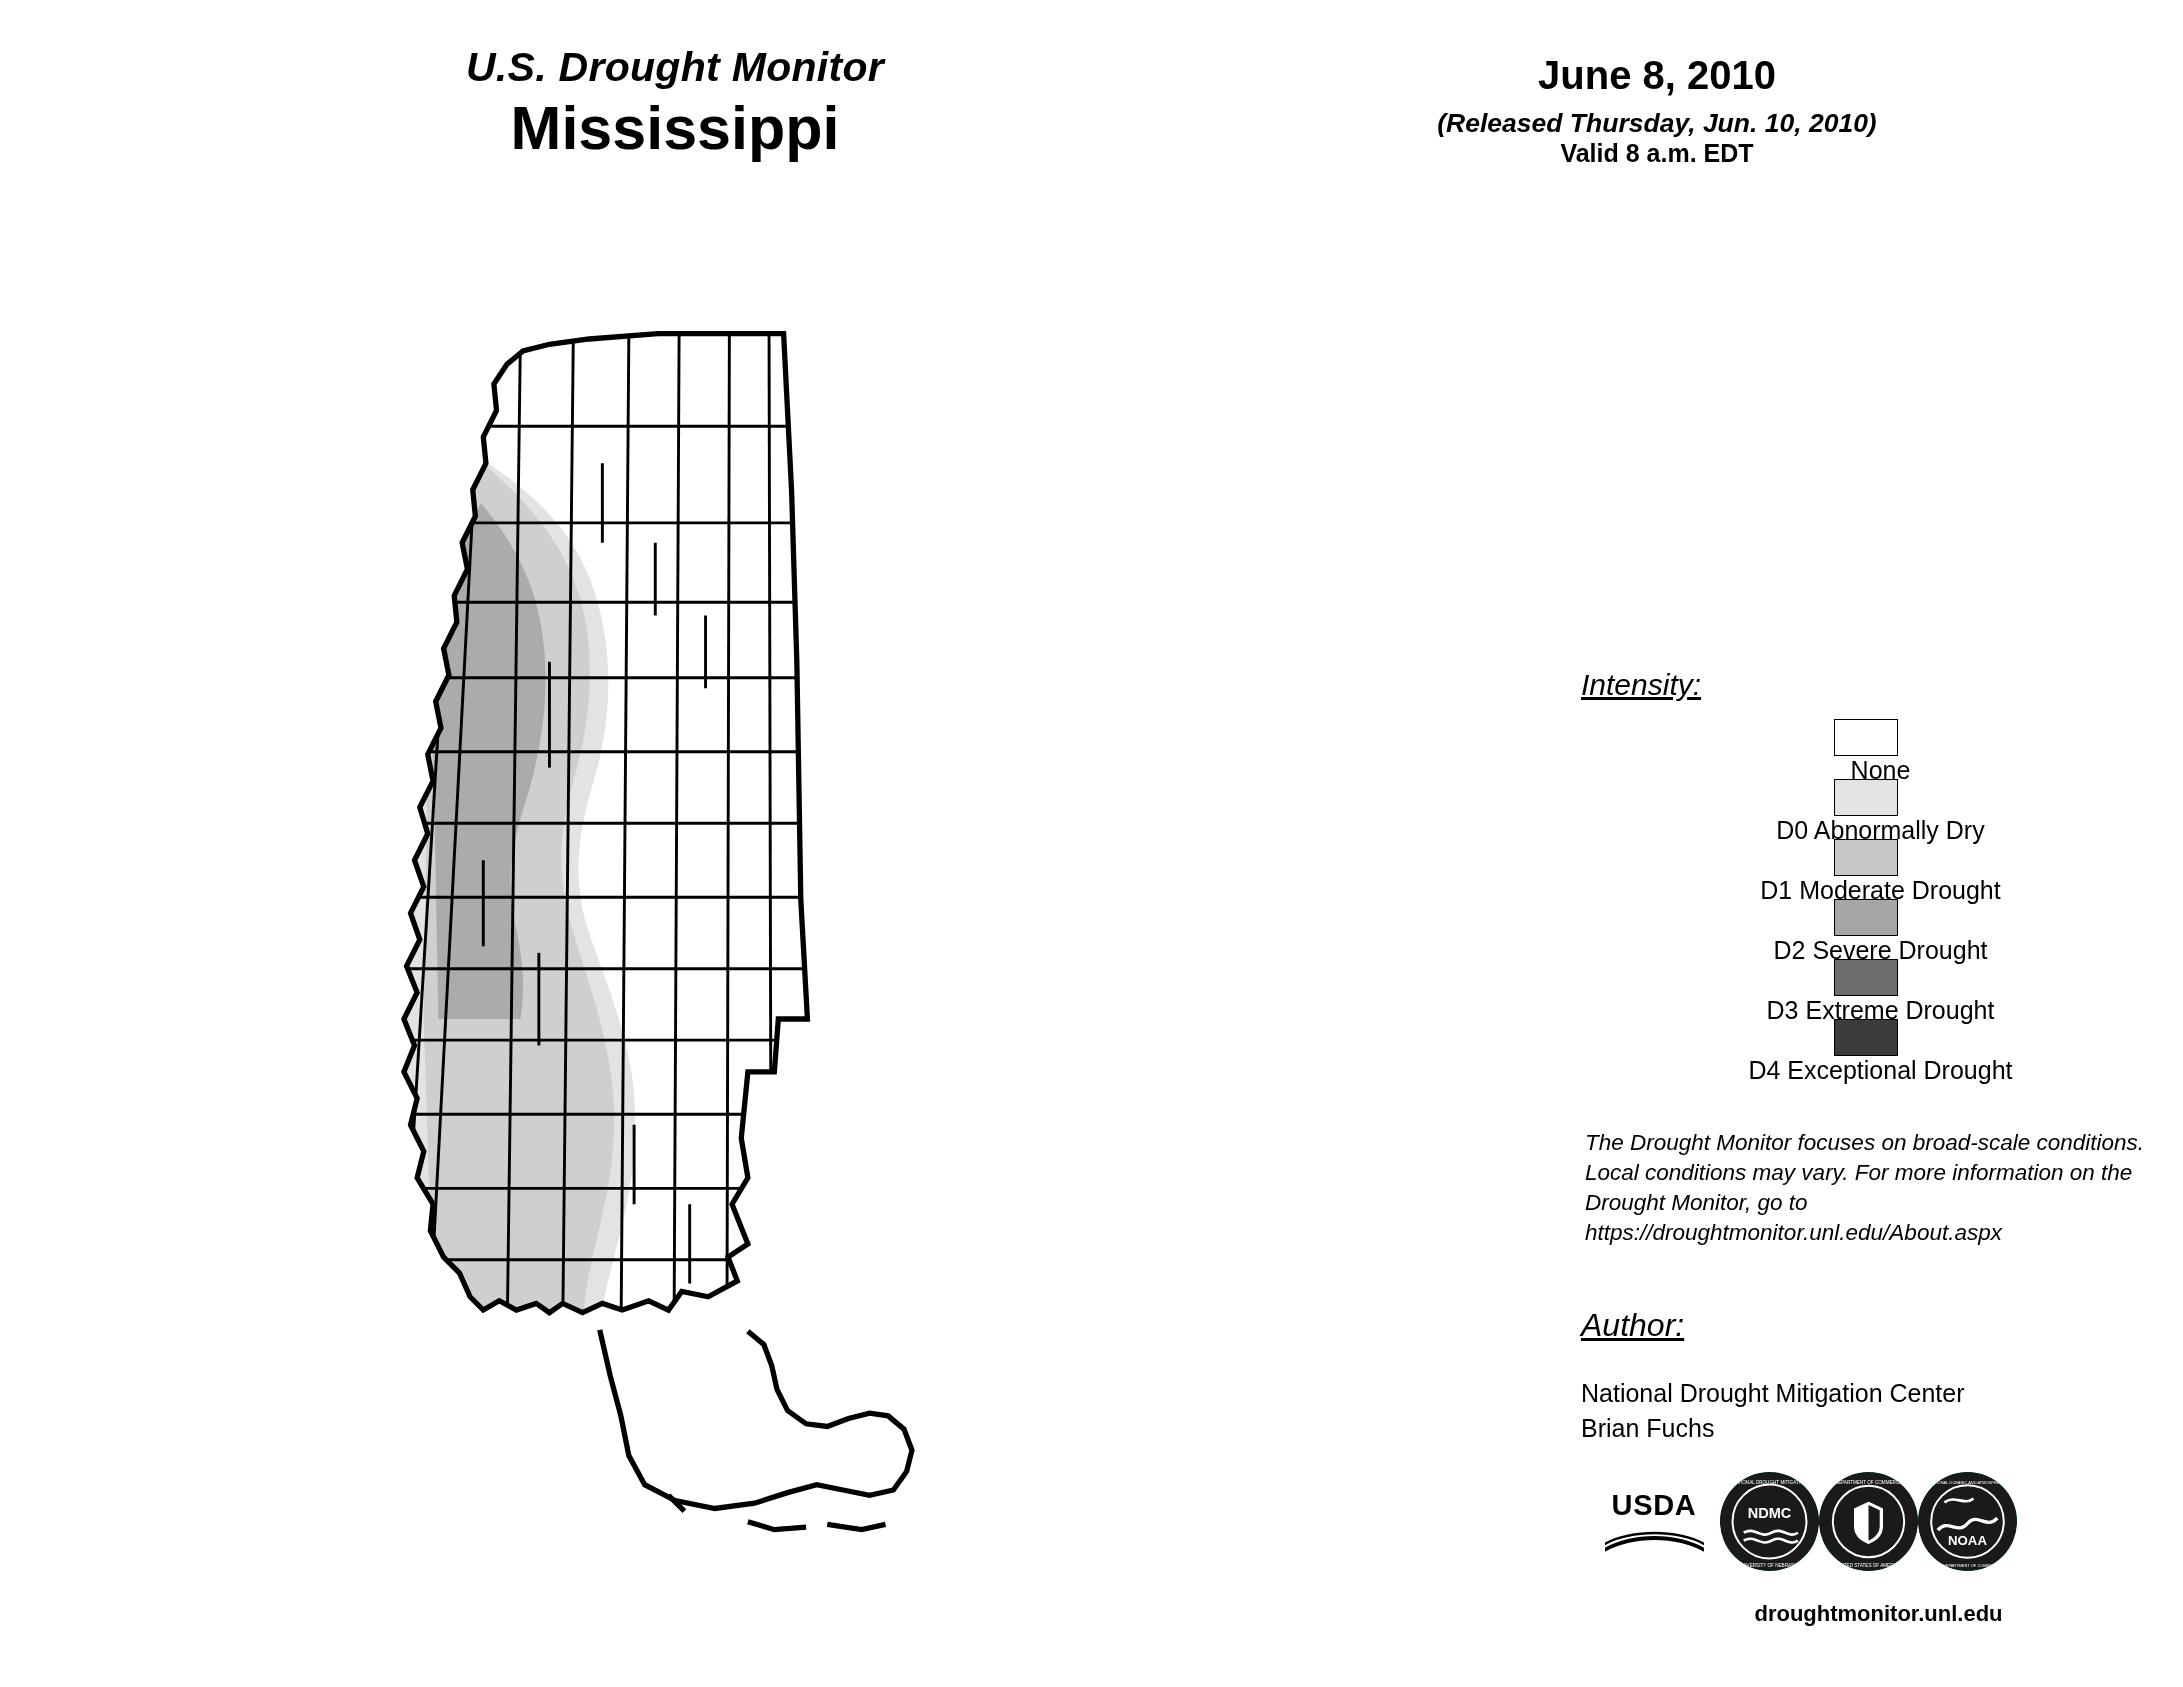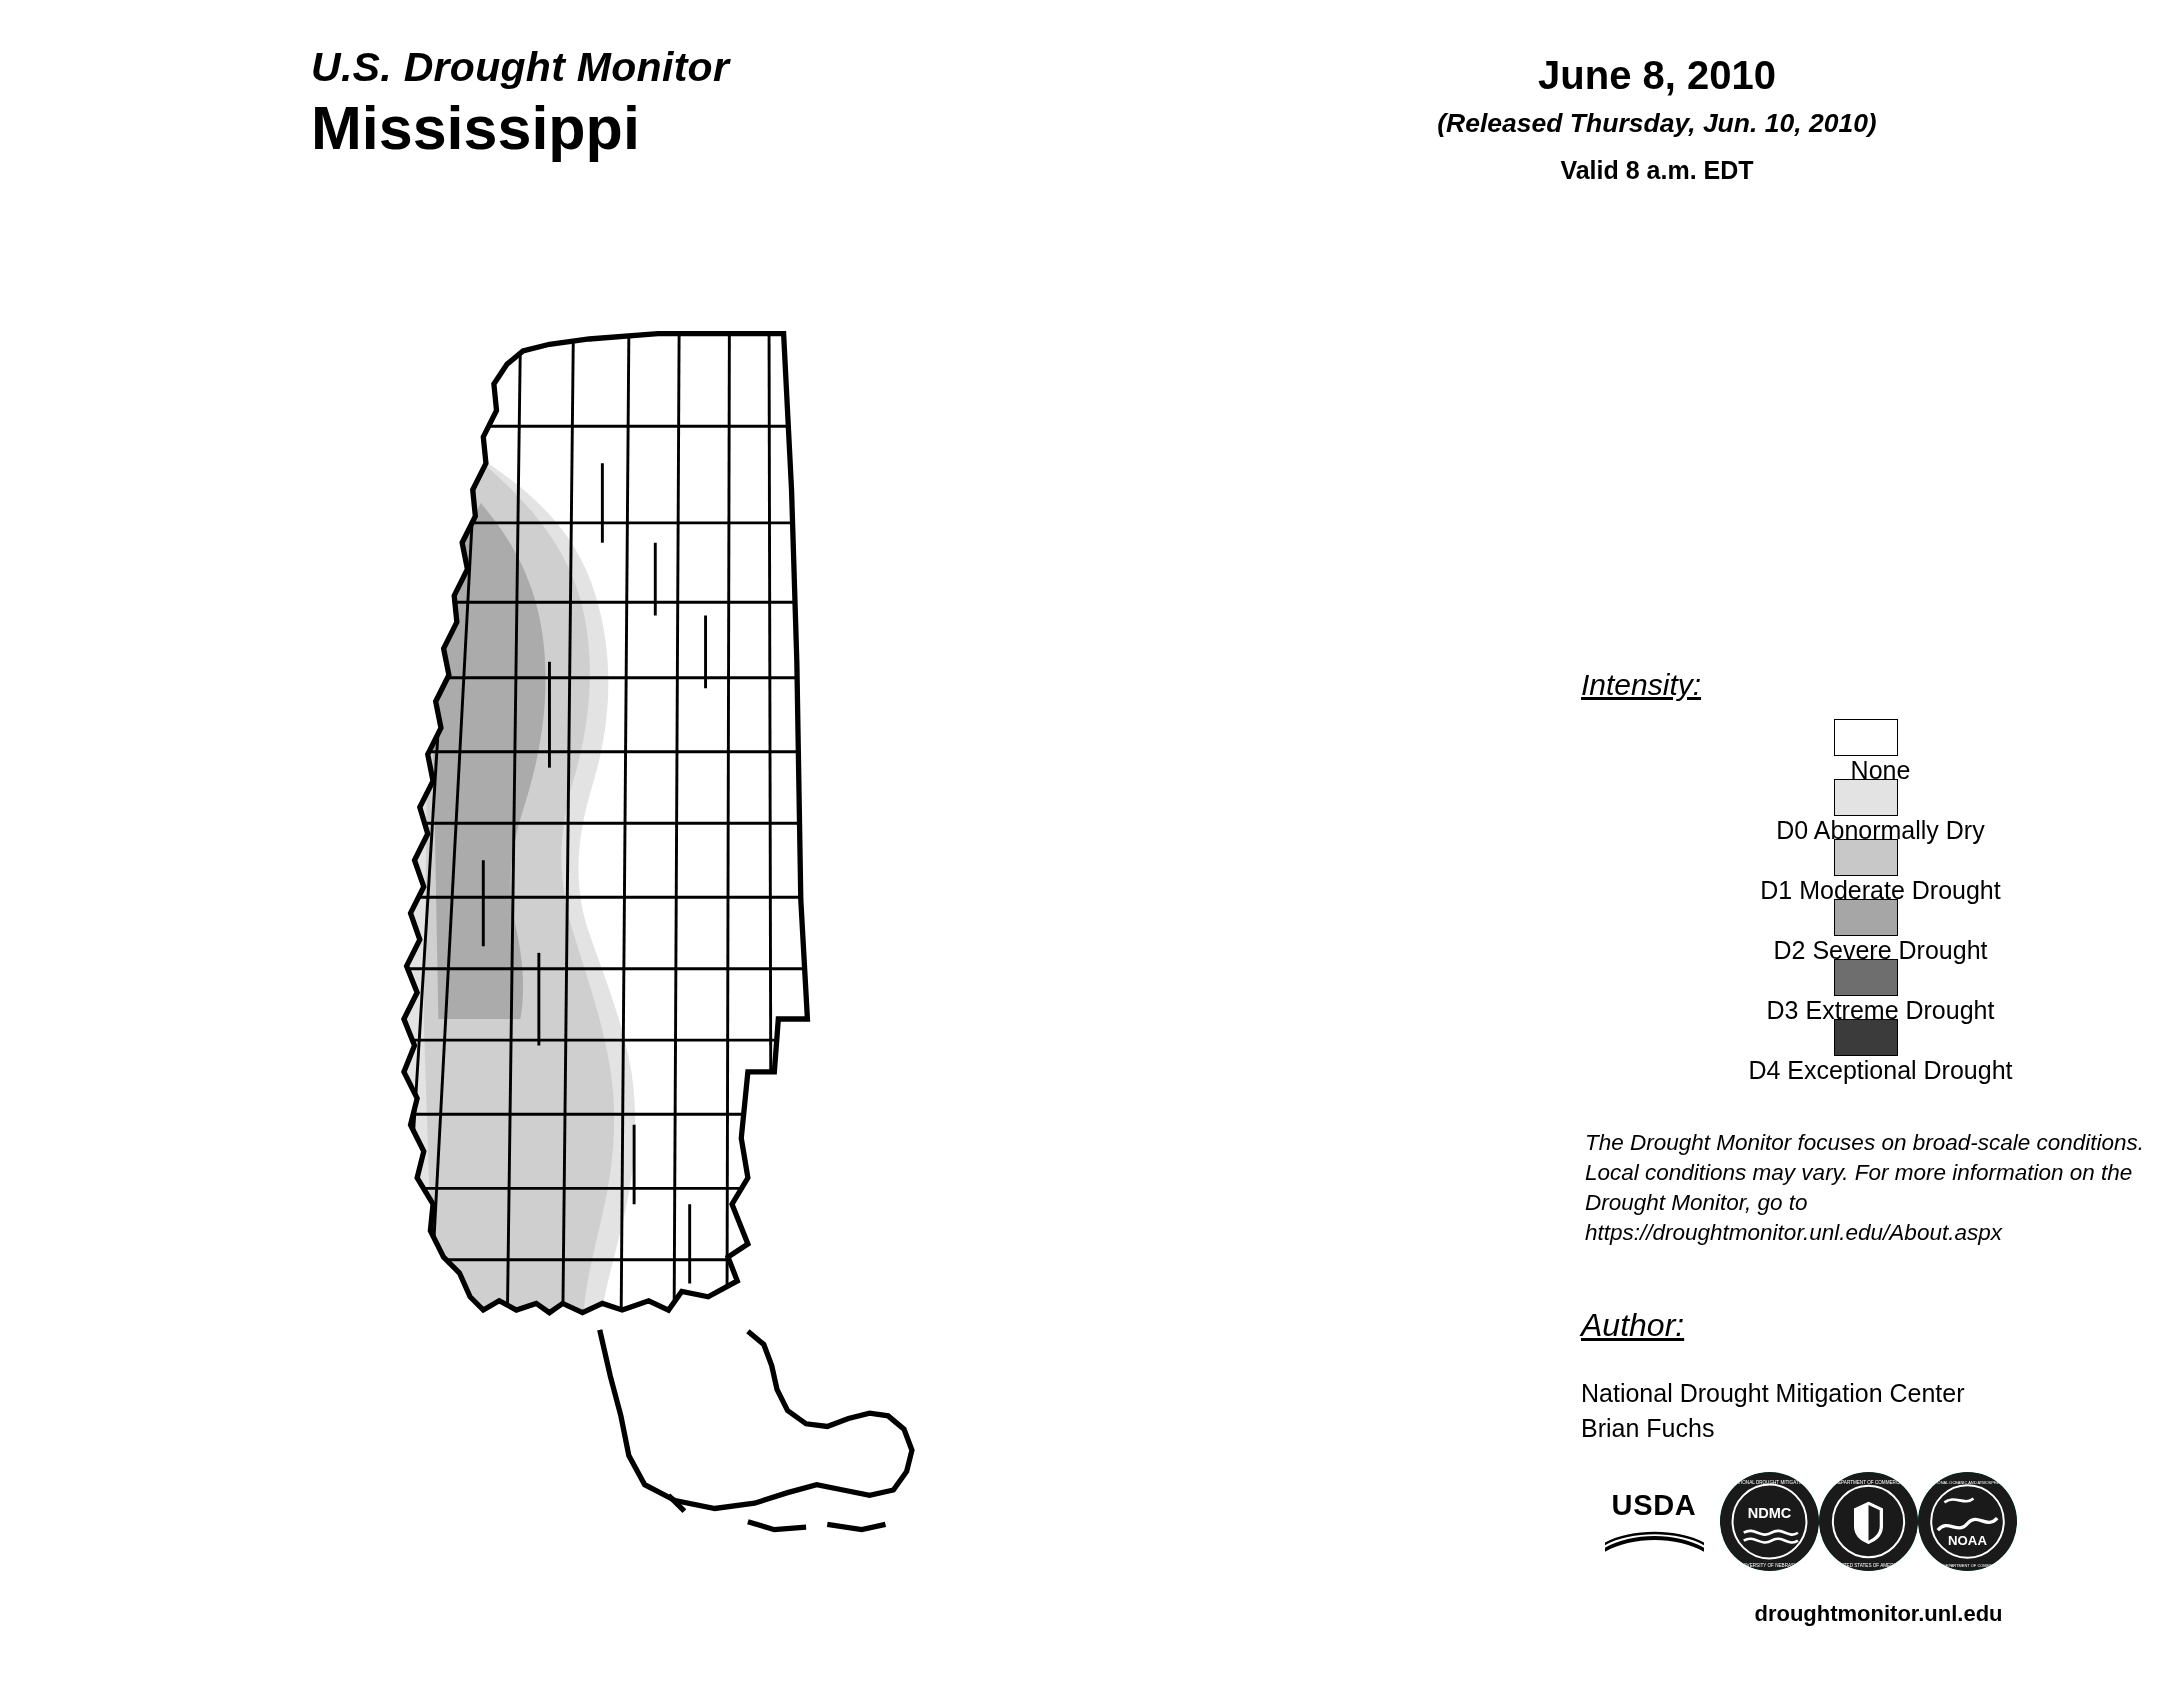--- a/index.html
+++ b/index.html
@@ -15,20 +15,21 @@
     color: #000000;
     overflow: hidden;
   }
 
   
   #header-title-block {
     position: absolute;
     left: 311px;
     top: 46px;
     width: 728px;
+    text-align: center;
   }
   #title-line1 {
     font-size: 41px;
     font-weight: bold;
     font-style: italic;
     letter-spacing: 0.3px;
     line-height: 1.05;
   }
   #title-line2 {
     font-size: 61px;
@@ -51,21 +52,21 @@
   }
   #date-released {
     font-size: 26.5px;
     font-weight: bold;
     font-style: italic;
     margin-top: 10.6px;
   }
   #date-valid {
     font-size: 25px;
     font-weight: bold;
-    margin-top: 17px;
+    margin-top: 0;
   }
 
   
   #map-panel {
     position: absolute;
     left: 351px;
     top: 331px;
     width: 893px;
     height: 1290px;
   }

